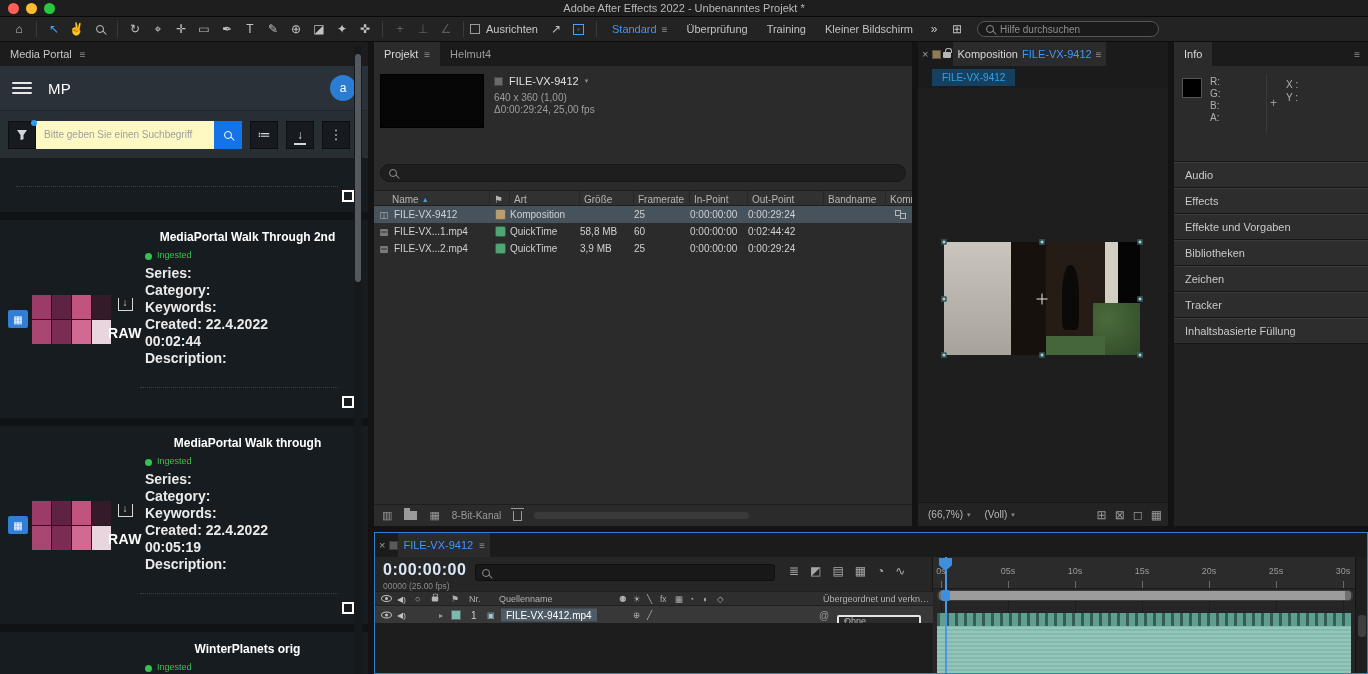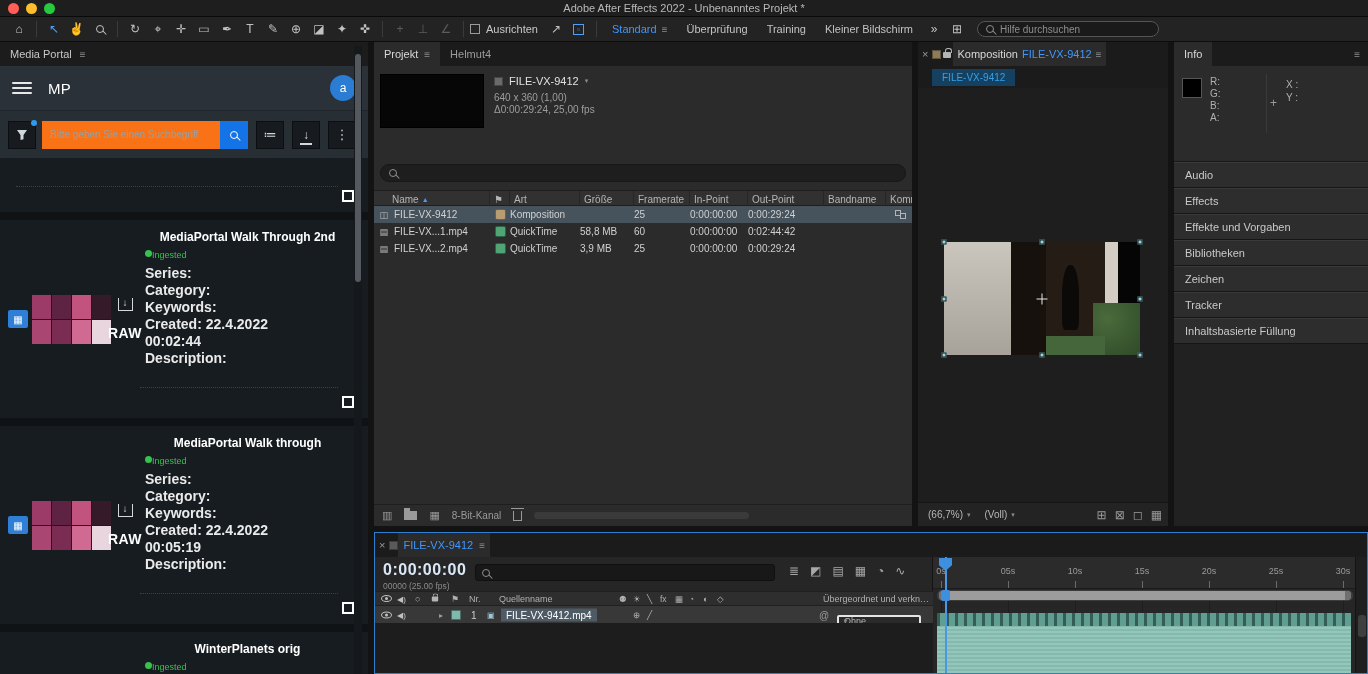--- a/index.html
+++ b/index.html
@@ -59,21 +59,21 @@
   .burger i { height:2px; background:#e8e8e8; border-radius:1px; }
   .mp-brand { color:#fff; font-size:15px; margin-left:16px; letter-spacing:.3px; }
   .mp-avatar { margin-left:auto; width:26px; height:26px; border-radius:50%; background:#2b7cd3;
                color:#fff; display:flex; align-items:center; justify-content:center; font-size:12px; }
   .mp-filter { height:48px; background:#272e34; display:flex; align-items:center; padding:0 8px; border-top:1px solid #1f262b; }
   .mp-iconbtn { width:28px; height:28px; background:#171b1f; border:1px solid #0c0f12; display:flex;
                 align-items:center; justify-content:center; color:#cfd8dc; font-size:13px; margin-left:8px; position:relative; }
   .mp-funnel { margin-left:0 !important; }
   .mp-funnel::after { content:""; position:absolute; top:-2px; right:-2px; width:6px; height:6px;
                       border-radius:50%; background:#2f9bf0; }
-  .mp-searchwrap { margin-left:6px; width:178px; height:28px; background:#f97316; display:flex; align-items:center; padding:0 8px; }
+  .mp-searchwrap { width:178px; height:28px; background:#fef9c3; display:flex; align-items:center; padding:0 8px; }
   .mp-searchwrap input { color:#333; }
   .mp-searchwrap input::placeholder { color:#9e9e9e; }
   .mp-searchbtn { width:28px; height:28px; background:#1473e6; border:none; color:#fff;
                   display:flex; align-items:center; justify-content:center; cursor:pointer; }
   .dl-tray { position:relative; font-size:12px; line-height:1; }
   .dl-tray::after { content:""; position:absolute; left:-3px; right:-3px; bottom:-4px; height:1.5px; background:currentColor; }
   .mp-list { position:absolute; top:116px; bottom:0; left:0; right:0; overflow:hidden; }
   .mp-card { position:relative; background:#171c20; margin-bottom:8px; display:flex; padding:8px; }
   .mp-card.partial { height:54px; }
   .mp-card.full { height:198px; }
@@ -86,21 +86,21 @@
   .mp-thumbs span:nth-child(1){background:#9c3a68}.mp-thumbs span:nth-child(2){background:#5e2342}
   .mp-thumbs span:nth-child(3){background:#c2537f}.mp-thumbs span:nth-child(4){background:#351a2a}
   .mp-thumbs span:nth-child(5){background:#aa4672}.mp-thumbs span:nth-child(6){background:#7b2c52}
   .mp-thumbs span:nth-child(7){background:#d06a92}.mp-thumbs span:nth-child(8){background:#e8d5de}
   .mp-side { display:flex; flex-direction:column; align-items:center; gap:14px; flex:none; width:20px; }
   .mp-dl { width:15px; height:13px; border:1px solid #d8d8d8; border-top:none; color:#d8d8d8;
            font-size:10px; line-height:9px; text-align:center; }
   .mp-raw { color:#fff; font-weight:bold; font-size:14px; letter-spacing:.5px; }
   .mp-card-body { flex:1; padding:2px 10px 0 10px; }
   .mp-card-title { color:#fff; font-weight:bold; font-size:12px; text-align:center; margin-bottom:6px; }
-  .mp-status { display:flex; align-items:flex-start; margin-bottom:5px; }
+  .mp-status { display:flex; align-items:flex-end; gap:5px; margin-bottom:5px; }
   .mp-status .dot { width:7px; height:7px; border-radius:50%; background:#35c24e; }
   .mp-status span.lbl { color:#35c24e; font-size:9px; }
   .mp-field { color:#eaeaea; font-size:14px; font-weight:bold; line-height:17px; }
   .mp-check { position:absolute; right:14px; bottom:10px; width:12px; height:12px; border:2px solid #fff; }
   .dotline { position:absolute; left:16px; right:30px; border-top:1px dotted #3a4046; }
   .mp-scroll { position:absolute; right:6px; top:4px; width:8px; bottom:0; background:#15191c; }
   .mp-scroll .thumb { position:absolute; left:1px; width:6px; top:8px; height:228px; background:#53595e; border-radius:3px; }
 
   
   .project-panel { left:374px; top:42px; width:538px; height:484px; }

